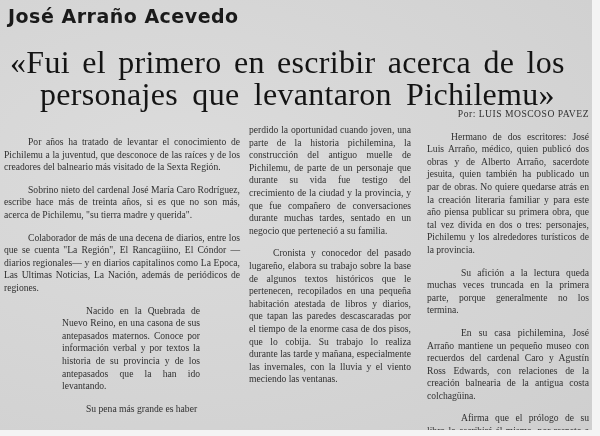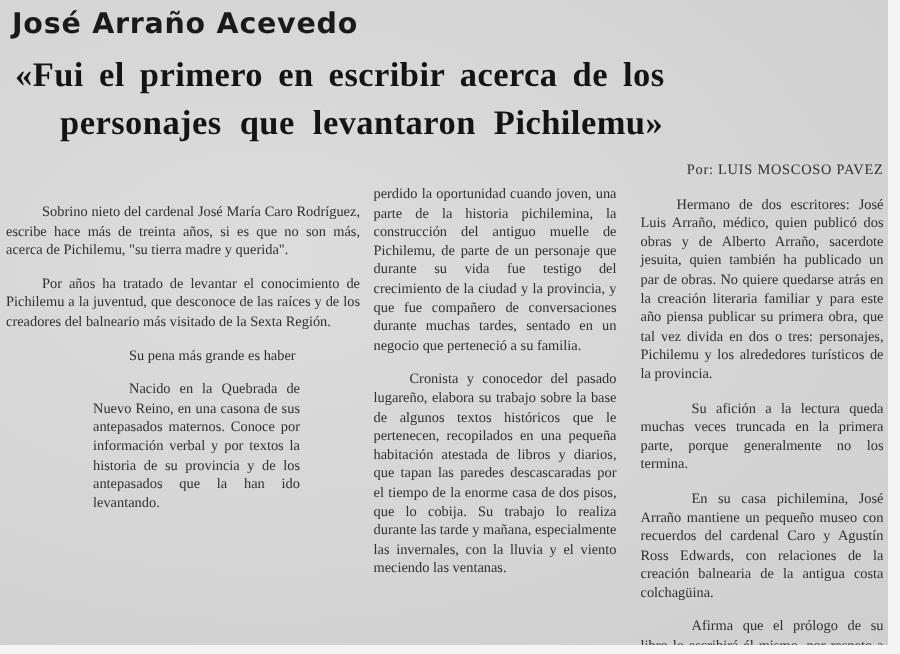--- a/index.html
+++ b/index.html
@@ -22,25 +22,24 @@
   .edge-bottom {
     position: absolute; left: 0; top: 430px; width: 600px; height: 6px; background: #f4f4f4;
   }
   .byline-name {
     position: absolute; left: 8px; top: 5px;
     font-family: "DejaVu Sans", sans-serif;
     font-weight: bold; font-size: 19px; letter-spacing: 0.5px;
     color: #1a1a1a;
   }
   .headline {
-    position: absolute; left: 10px; top: 34px; width: 580px;
+    position: absolute; left: 10px; top: 46px; width: 580px;
     font-family: "Liberation Serif", serif;
-    font-size: 23px; line-height: 32px;
+    font-size: 32px; line-height: 32px;
     color: #141414;
-    font-weight: bold;
   }
   .headline .l1 { display: block; word-spacing: 4px; letter-spacing: 0.3px; }
   .headline .l2 { display: block; padding-left: 30px; word-spacing: 6px; letter-spacing: 0.3px; }
   .col {
     position: absolute;
     font-family: "Liberation Serif", serif;
     font-size: 9.6px; line-height: 12.6px;
     color: #303030;
     text-align: justify;
   }
@@ -61,24 +60,25 @@
 
 <div class="page">
   <div class="byline-name">José Arraño Acevedo</div>
 
   <div class="headline">
     <span class="l1">«Fui el primero en escribir acerca de los</span>
     <span class="l2">personajes que levantaron Pichilemu»</span>
   </div>
 
   <div class="col col1">
+    <p>Por años ha tratado de levantar el conocimiento de Pichilemu a la juventud, que desconoce de las raíces y de los creadores del balneario más visitado de la Sexta Región.</p>
     <p>Sobrino nieto del cardenal José María Caro Rodríguez, escribe hace más de treinta años, si es que no son más, acerca de Pichilemu, "su tierra madre y querida".</p>
-    <p>Por años ha tratado de levantar el conocimiento de Pichilemu a la juventud, que desconoce de las raíces y de los creadores del balneario más visitado de la Sexta Región.</p>
+    <p>Colaborador de más de una decena de diarios, entre los que se cuenta "La Región", El Rancagüino, El Cóndor —diarios regionales— y en diarios capitalinos como La Epoca, Las Ultimas Noticias, La Nación, además de periódicos de regiones.</p>
+    <p class="narrow">Nacido en la Quebrada de Nuevo Reino, en una casona de sus antepasados maternos. Conoce por información verbal y por textos la historia de su provincia y de los antepasados que la han ido levantando.</p>
     <p class="narrow">Su pena más grande es haber</p>
-    <p class="narrow">Nacido en la Quebrada de Nuevo Reino, en una casona de sus antepasados maternos. Conoce por información verbal y por textos la historia de su provincia y de los antepasados que la han ido levantando.</p>
   </div>
 
   <div class="col col2">
     <p class="deep">perdido la oportunidad cuando joven, una parte de la historia pichilemina, la construcción del antiguo muelle de Pichilemu, de parte de un personaje que durante su vida fue testigo del crecimiento de la ciudad y la provincia, y que fue compañero de conversaciones durante muchas tardes, sentado en un negocio que perteneció a su familia.</p>
     <p class="big">Cronista y conocedor del pasado lugareño, elabora su trabajo sobre la base de algunos textos históricos que le pertenecen, recopilados en una pequeña habitación atestada de libros y diarios, que tapan las paredes descascaradas por el tiempo de la enorme casa de dos pisos, que lo cobija. Su trabajo lo realiza durante las tarde y mañana, especialmente las invernales, con la lluvia y el viento meciendo las ventanas.</p>
   </div>
 
   <div class="col col3">
     <p class="author">Por: LUIS MOSCOSO PAVEZ</p>
     <p>Hermano de dos escritores: José Luis Arraño, médico, quien publicó dos obras y de Alberto Arraño, sacerdote jesuita, quien también ha publicado un par de obras. No quiere quedarse atrás en la creación literaria familiar y para este año piensa publicar su primera obra, que tal vez divida en dos o tres: personajes, Pichilemu y los alrededores turísticos de la provincia.</p>

